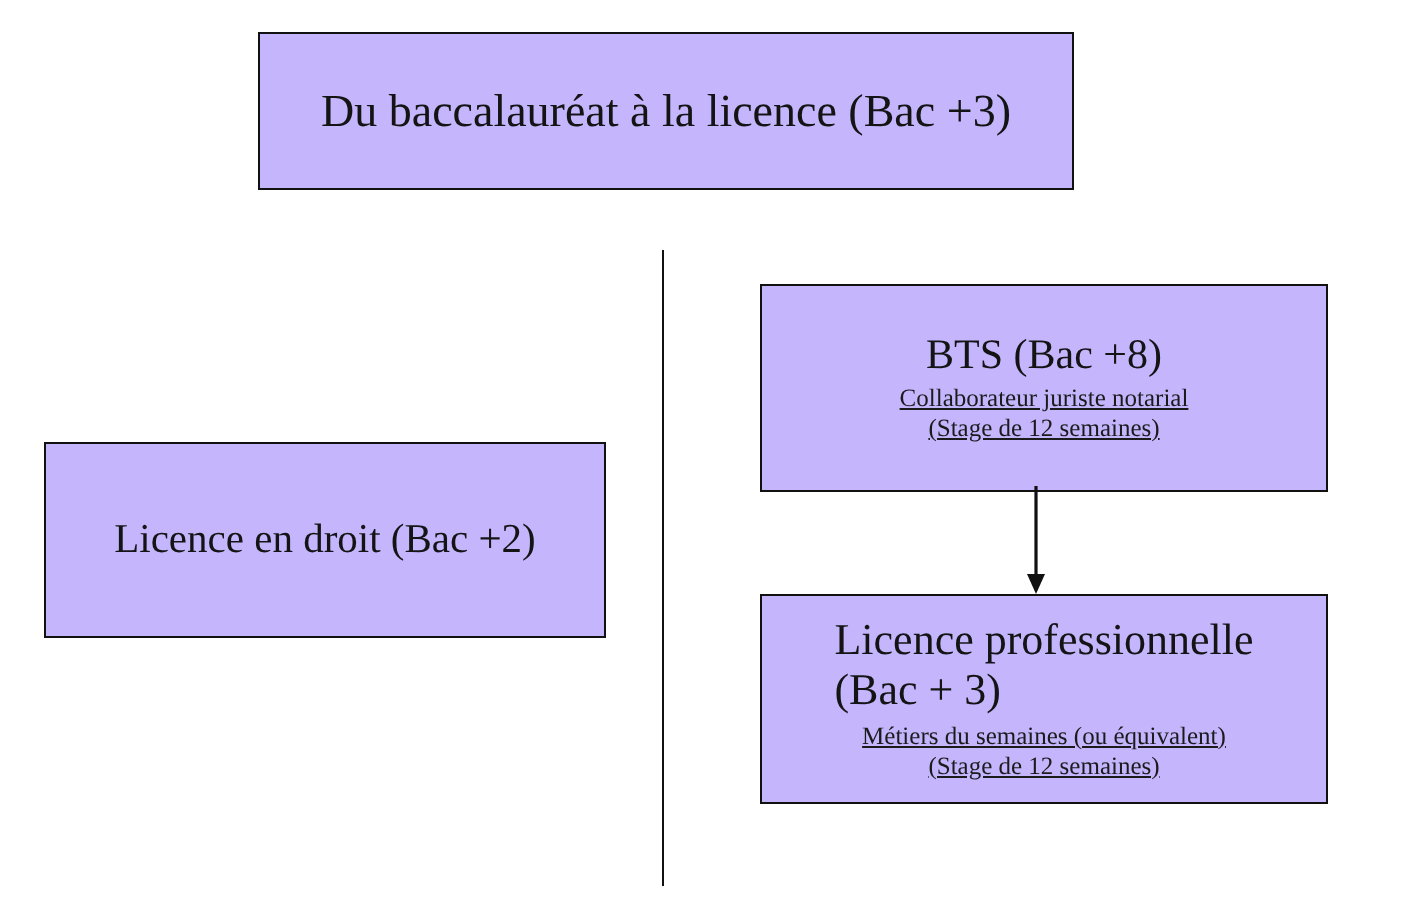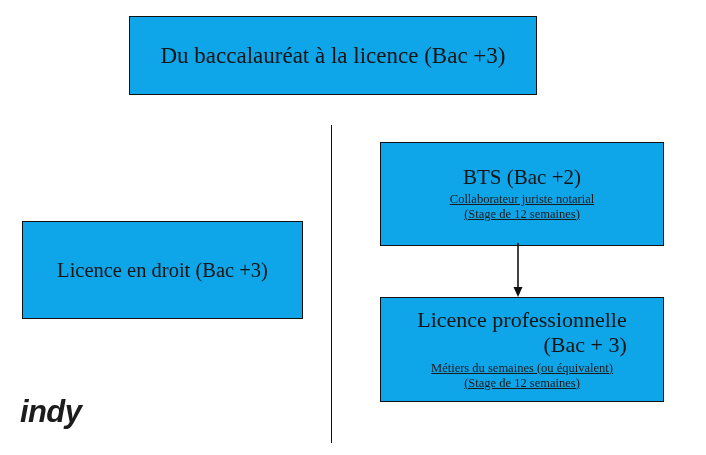--- a/index.html
+++ b/index.html
@@ -19,27 +19,27 @@
     position: relative;
     width: 706px;
     height: 455px;
     background: #ffffff;
   }
 
   
   .node {
     position: absolute;
     box-sizing: border-box;
-    background: #0ea5e9;
+    background: #c4b5fd;
     border: 1.6px solid #111111;
     display: flex;
     flex-direction: column;
     align-items: center;
     justify-content: center;
-    text-align: right;
+    text-align: left;
     padding: 12px 8px;
   }
   .node .title {
     font-family: "Liberation Serif", "DejaVu Serif", serif;
     color: #141414;
     line-height: 1.12;
     white-space: pre-line;
   }
   .node .sub {
     font-family: "Liberation Serif", "DejaVu Serif", serif;
@@ -137,36 +137,35 @@
 
 <div id="canvas">
 
   <div class="node" id="node-header">
     <div class="title">Du baccalauréat à la licence (Bac +3)</div>
   </div>
 
   <div id="divider"></div>
 
   <div class="node" id="node-licence-droit">
-    <div class="title">Licence en droit (Bac +3)</div>
+    <div class="title">Licence en droit (Bac +2)</div>
   </div>
 
   <div class="node" id="node-bts">
-    <div class="title">BTS (Bac +2)</div>
+    <div class="title">BTS (Bac +8)</div>
     <div class="sub">Collaborateur juriste notarial</div>
     <div class="sub">(Stage de 12 semaines)</div>
   </div>
 
   <svg id="arrow-bts-to-pro" width="26" height="58" viewBox="0 0 26 58" xmlns="http://www.w3.org/2000/svg">
     <line x1="13" y1="0" x2="13" y2="47" stroke="#111111" stroke-width="1.6"></line>
     <polygon points="13,54 8.5,44 17.5,44" fill="#111111"></polygon>
   </svg>
 
   <div class="node" id="node-licence-pro">
     <div class="title">Licence professionnelle
 (Bac + 3)</div>
     <div class="sub">Métiers du semaines (ou équivalent)</div>
     <div class="sub">(Stage de 12 semaines)</div>
   </div>
 
-  <div id="logo">indy</div>
 
 </div>
 
 </body></html>

